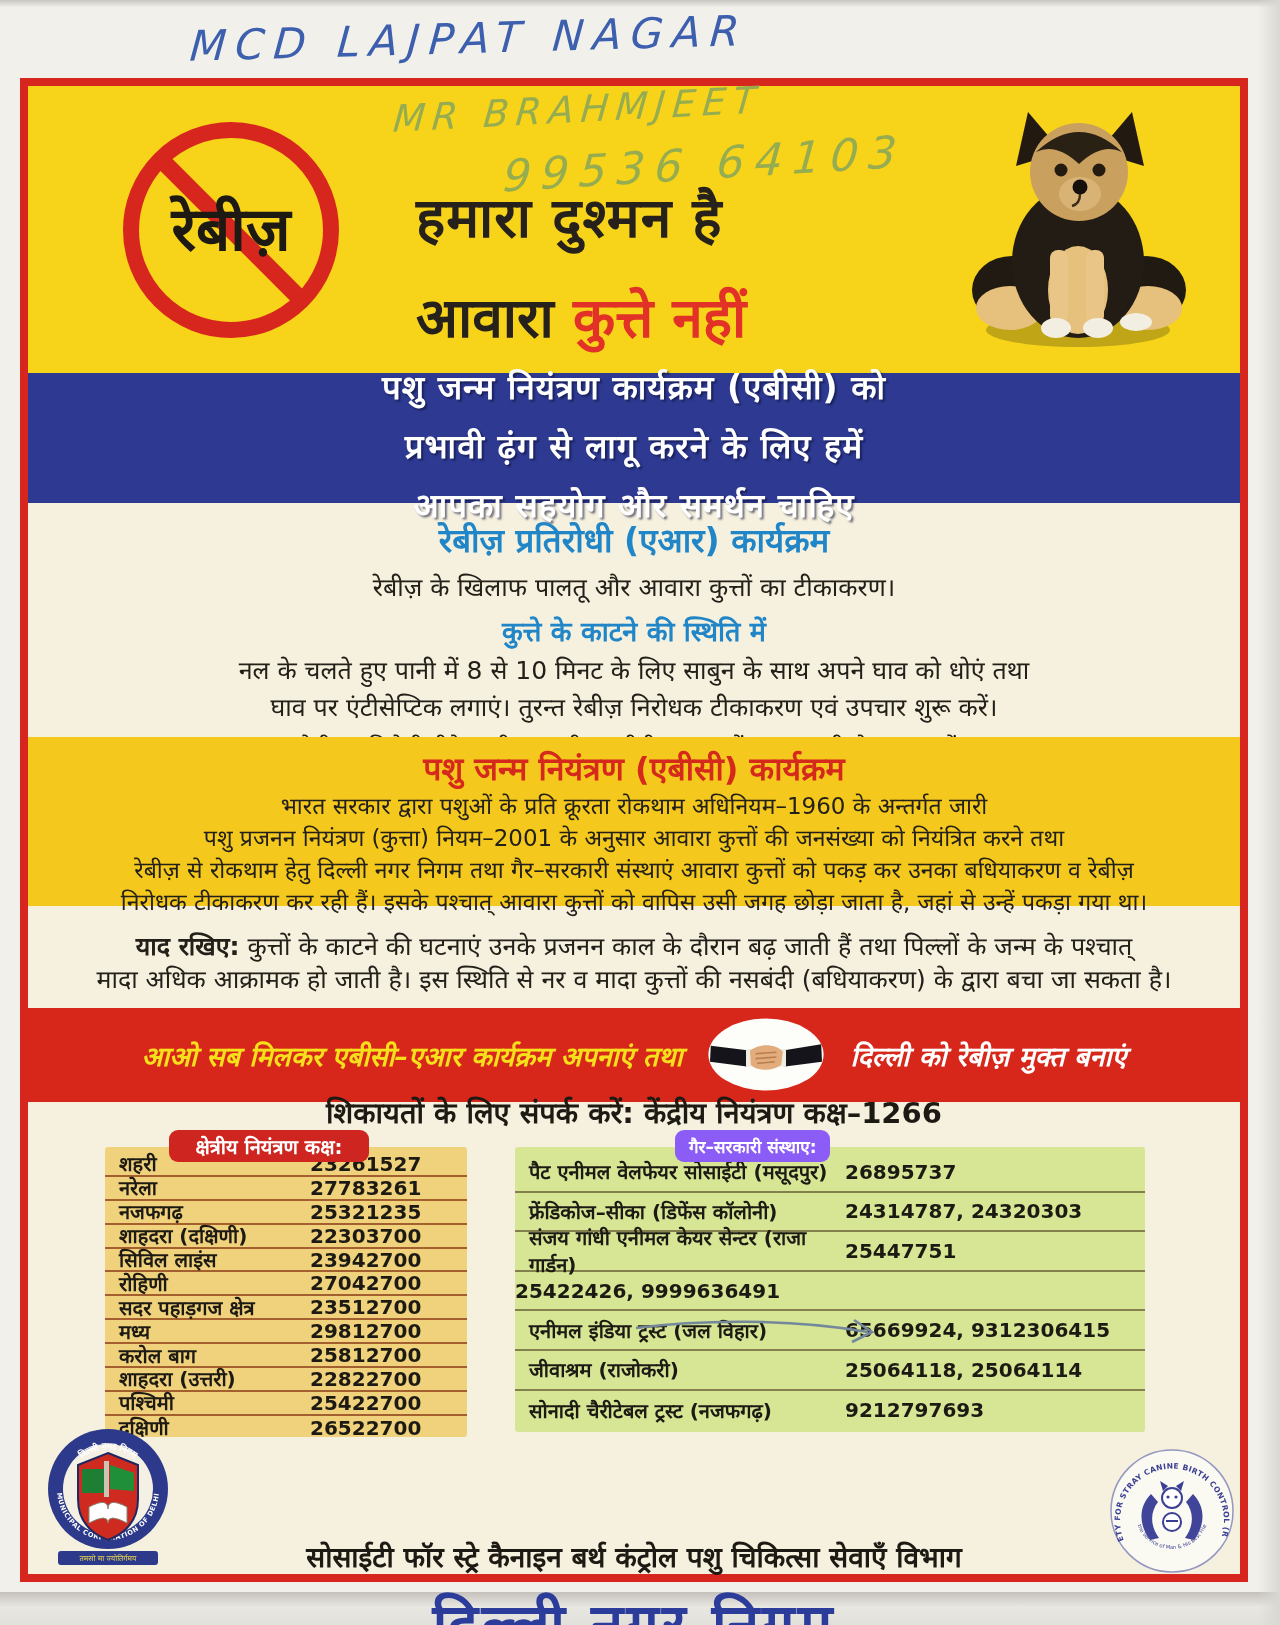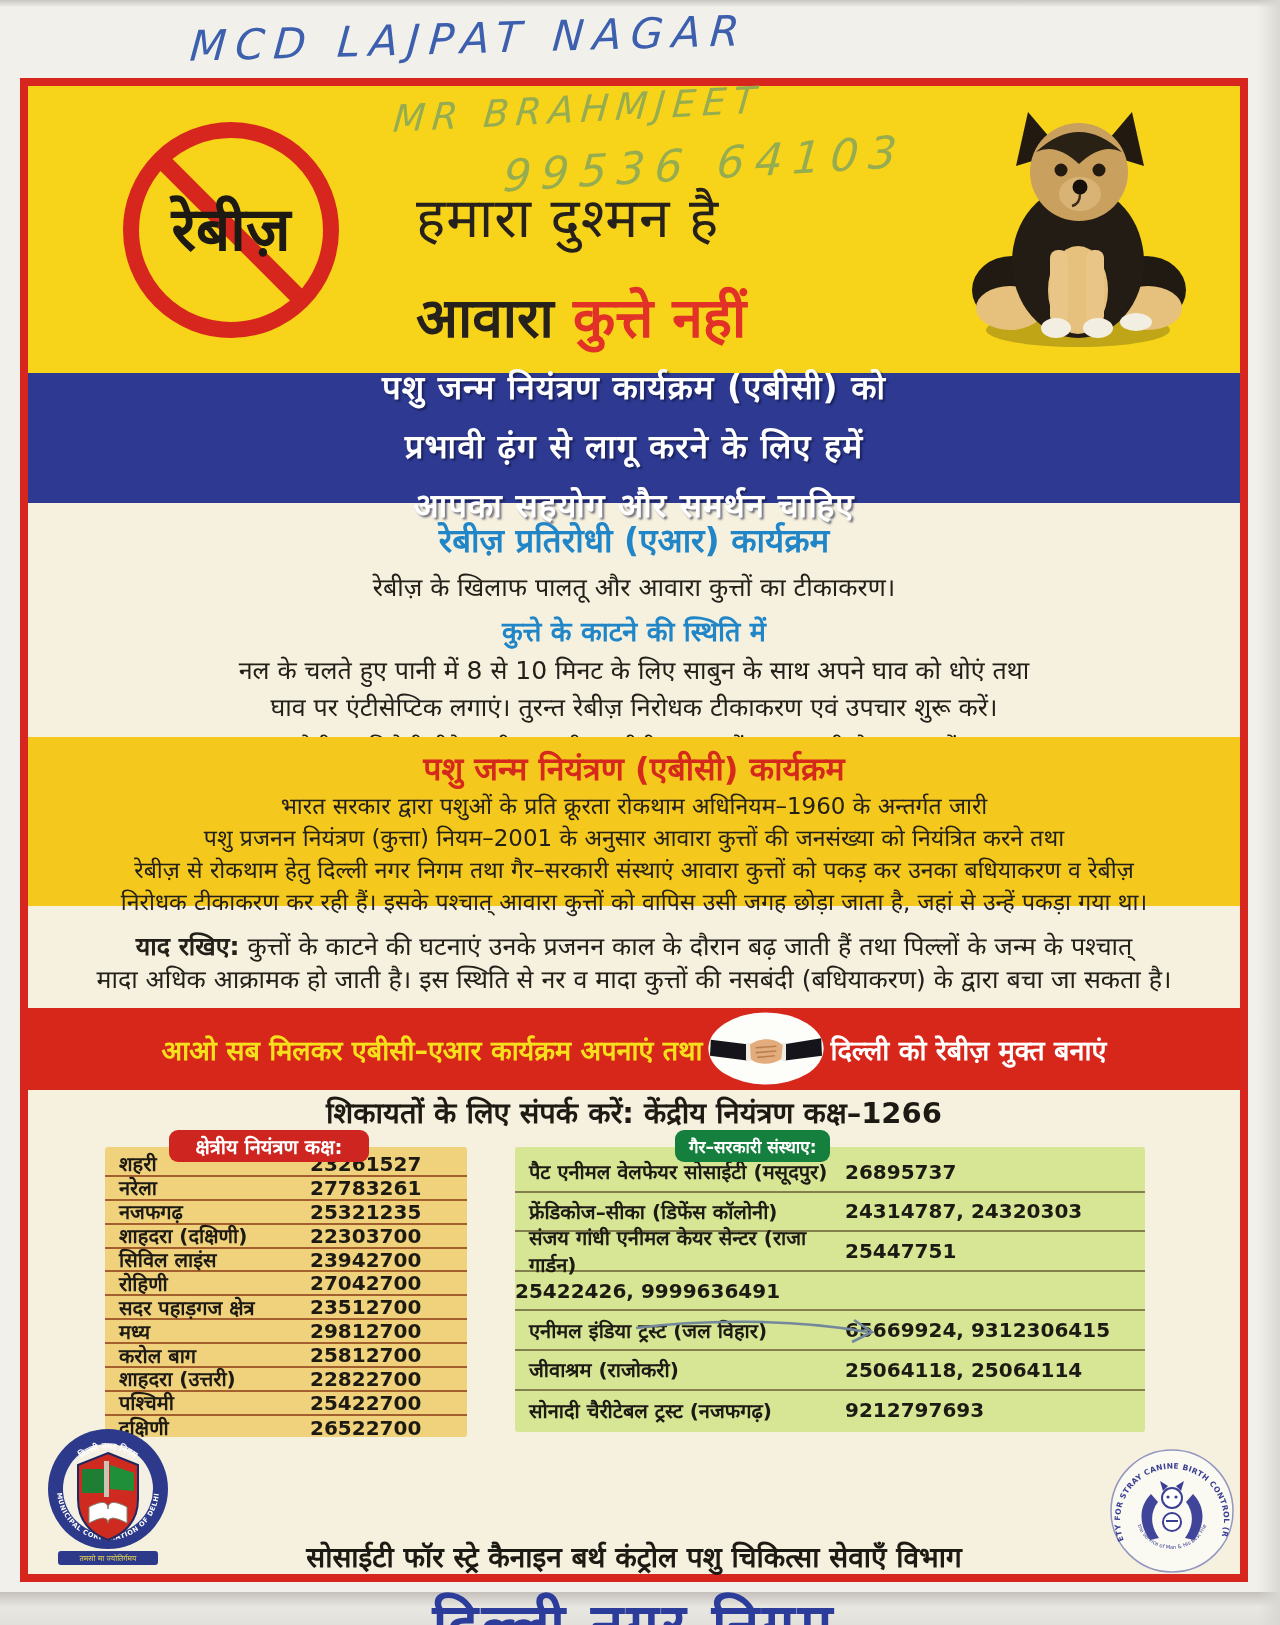--- a/index.html
+++ b/index.html
@@ -28,21 +28,21 @@
 
   
   .sec-header { top:0; height:287px; background:#f7d31a; }
   .no-sign { position:absolute; left:95px; top:36px; width:216px; height:216px;
     border:16px solid #d7261d; border-radius:50%; }
   .no-bar { position:absolute; left:84px; top:-8px; width:17px; height:200px;
     background:#d7261d; transform:rotate(-45deg); z-index:1; }
   .no-text { position:absolute; left:0; top:50%; width:100%; transform:translateY(-54%);
     text-align:center; font-size:60px; font-weight:bold; color:#1d1913; z-index:2; }
   .titles { position:absolute; left:388px; top:92px; }
-  .title-l1 { font-size:55px; font-weight:normal; color:#26211b; letter-spacing:1px; }
+  .title-l1 { font-size:55px; font-weight:bold; color:#26211b; letter-spacing:1px; }
   .title-l2 { margin-top:25px; font-size:55px; font-weight:bold; color:#26211b; }
   .title-l2 .red { color:#e23126; }
   .puppy { position:absolute; right:38px; top:8px; }
 
   
   .sec-banner { top:287px; height:130px; background:#2e3a92; display:flex;
     flex-direction:column; align-items:center; justify-content:center; gap:2px; }
   .sec-banner div { color:#ffffff; font-size:33px; font-weight:bold; line-height:41px;
     text-shadow:2px 2px 2px rgba(10,12,50,.55); letter-spacing:1px;margin-top:16px; }
 
@@ -59,36 +59,36 @@
   .abc-h { font-size:32px; font-weight:bold; color:#d5291c; }
   .abc-line { font-size:23px; color:#23201a; line-height:30px; margin-top:2px; }
   .abc-line:first-of-type { margin-top:7px; }
 
   
   .sec-remember { top:830px; height:92px; text-align:center; padding-top:14px; }
   .rem-line { font-size:25px; color:#23201a; line-height:33px; }
   .rem-label { font-weight:bold; }
 
   
-  .sec-redbanner { top:922px; height:82px; background:#d7271b; display:flex;
-    align-items:center; justify-content:center; gap:4px; }
+  .sec-redbanner { top:922px; height:94px; background:#d7271b; display:flex;
+    align-items:center; justify-content:center; gap:24px;font-style:italic; }
   .rb-left { color:#f6e01c; font-size:27px; font-weight:bold; }
   .rb-right { color:#ffffff; font-size:27px; font-weight:bold; }
 
   
   .sec-contact { top:1004px; height:441px; }
   .contact-h { text-align:center; font-size:29px; font-weight:bold; color:#1d1a14; margin-top:2px; }
   .tbl { position:absolute; top:57px; border-radius:3px; padding-top:6px; }
   .tbl-left { left:77px; width:362px; height:290px; background:#f0d27c; }
   .tbl-right { left:487px; width:630px; height:285px; background:#d6e695; }
   .pill { position:absolute; top:-17px; height:32px; border-radius:9px; color:#fff;
     font-weight:bold; display:flex; align-items:center; justify-content:center;
     white-space:nowrap; padding:0 14px; }
   .pill-red { left:64px; min-width:200px; background:#ce2520; font-size:20px; }
-  .pill-green { left:160px; min-width:150px; background:#15803d; font-size:17px; }
+  .pill-green { left:160px; min-width:150px; background:#8b5cf6; font-size:17px; }
   .row { display:flex; align-items:center; }
   .tbl-left .row { height:23.9px; border-bottom:2px solid rgba(138,58,20,.75); }
   .tbl-left .row:last-child { border-bottom:none; }
   .tbl-right .row { height:39.6px; border-bottom:2px solid rgba(95,84,48,.7); }
   .tbl-right .row:last-child { border-bottom:none; }
   .row .n { flex:1; padding-left:14px; font-weight:bold; color:#1d1a14; }
   .tbl-left .row .n { font-size:20px; }
   .tbl-left .row .p { width:157px; font-size:20px; font-weight:bold; color:#1d1a14; }
   .tbl-right .row .n { font-size:20px; }
   .tbl-right .row .p { width:300px; font-size:20px; font-weight:bold; color:#1d1a14; }

